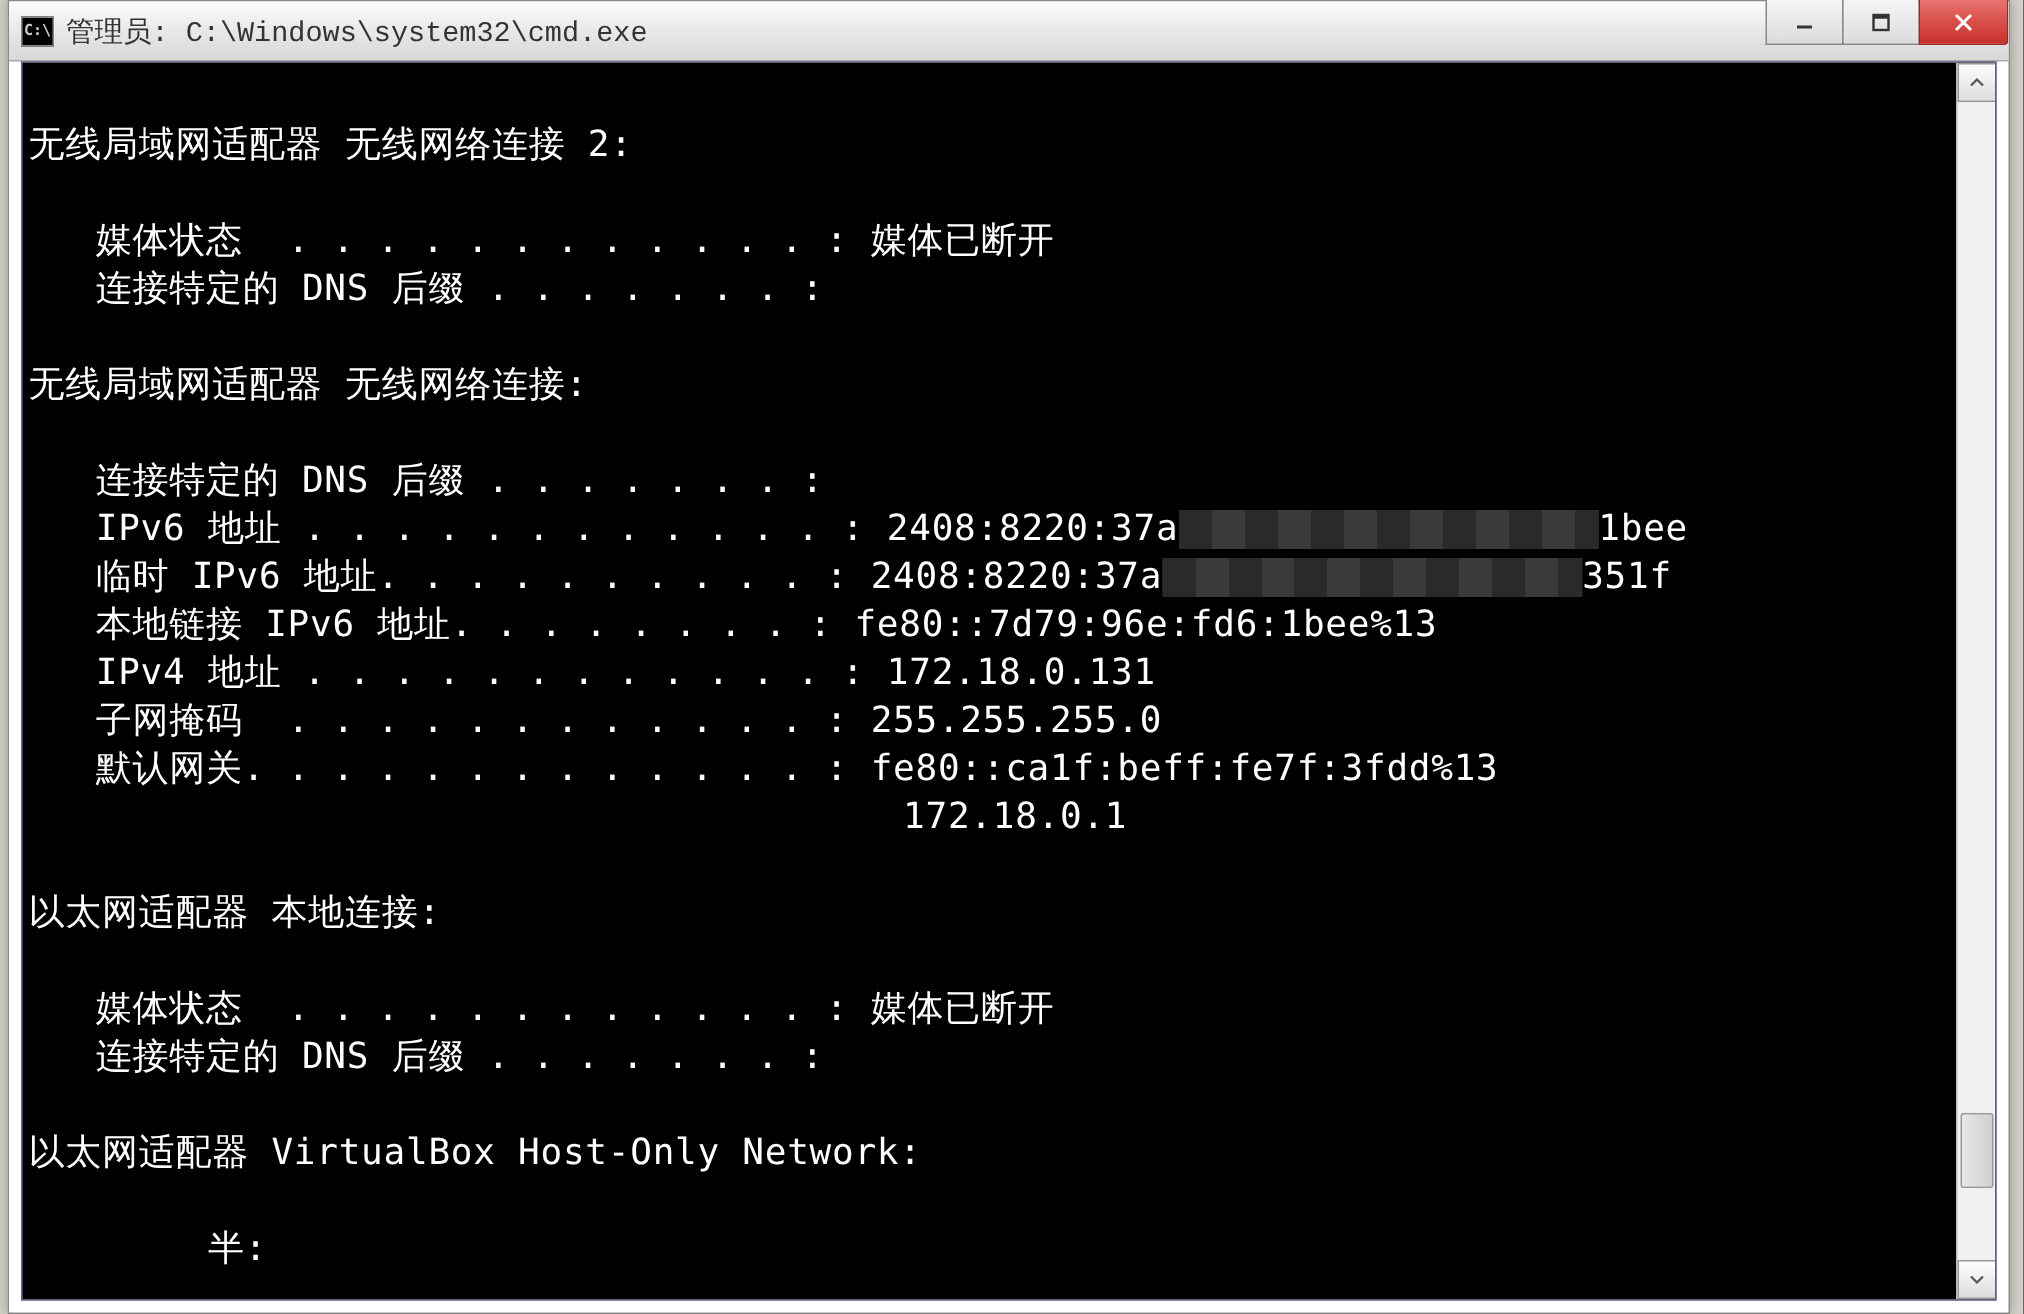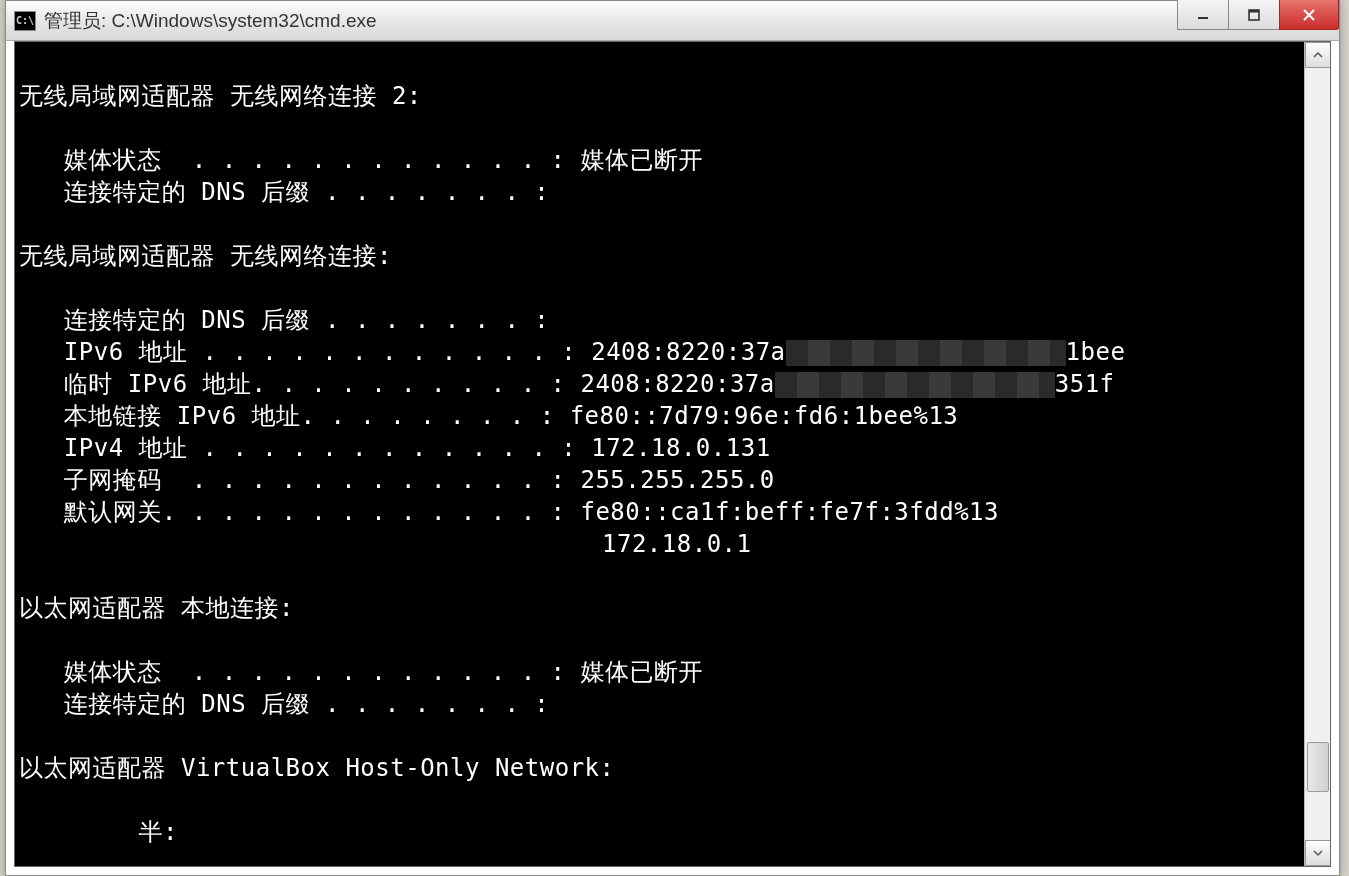--- a/index.html
+++ b/index.html
@@ -45,20 +45,21 @@
       margin-right: 8px;
       font-family: monospace;
       font-size: 10px;
       color: #ccc;
       font-weight: bold;
     }
     .titlebar-text {
       font-size: 19px;
       color: #333;
       flex: 1;
+      font-family: Liberation Mono, monospace;
     }
     .window-controls {
       display: flex;
       height: 100%;
       align-items: flex-start;
     }
     .win-btn {
       width: 52px;
       height: 30px;
       margin-top: -1px;

